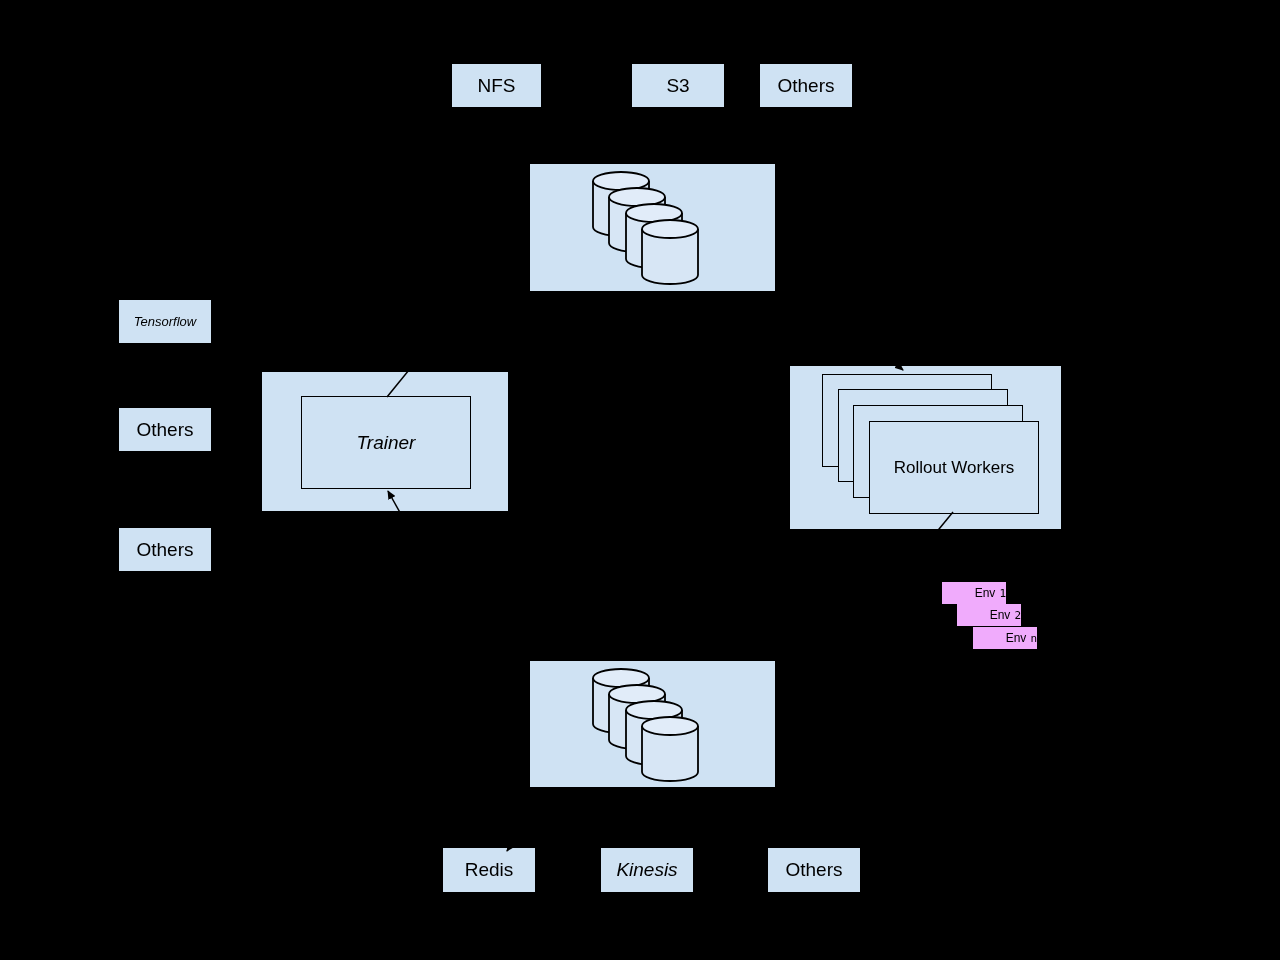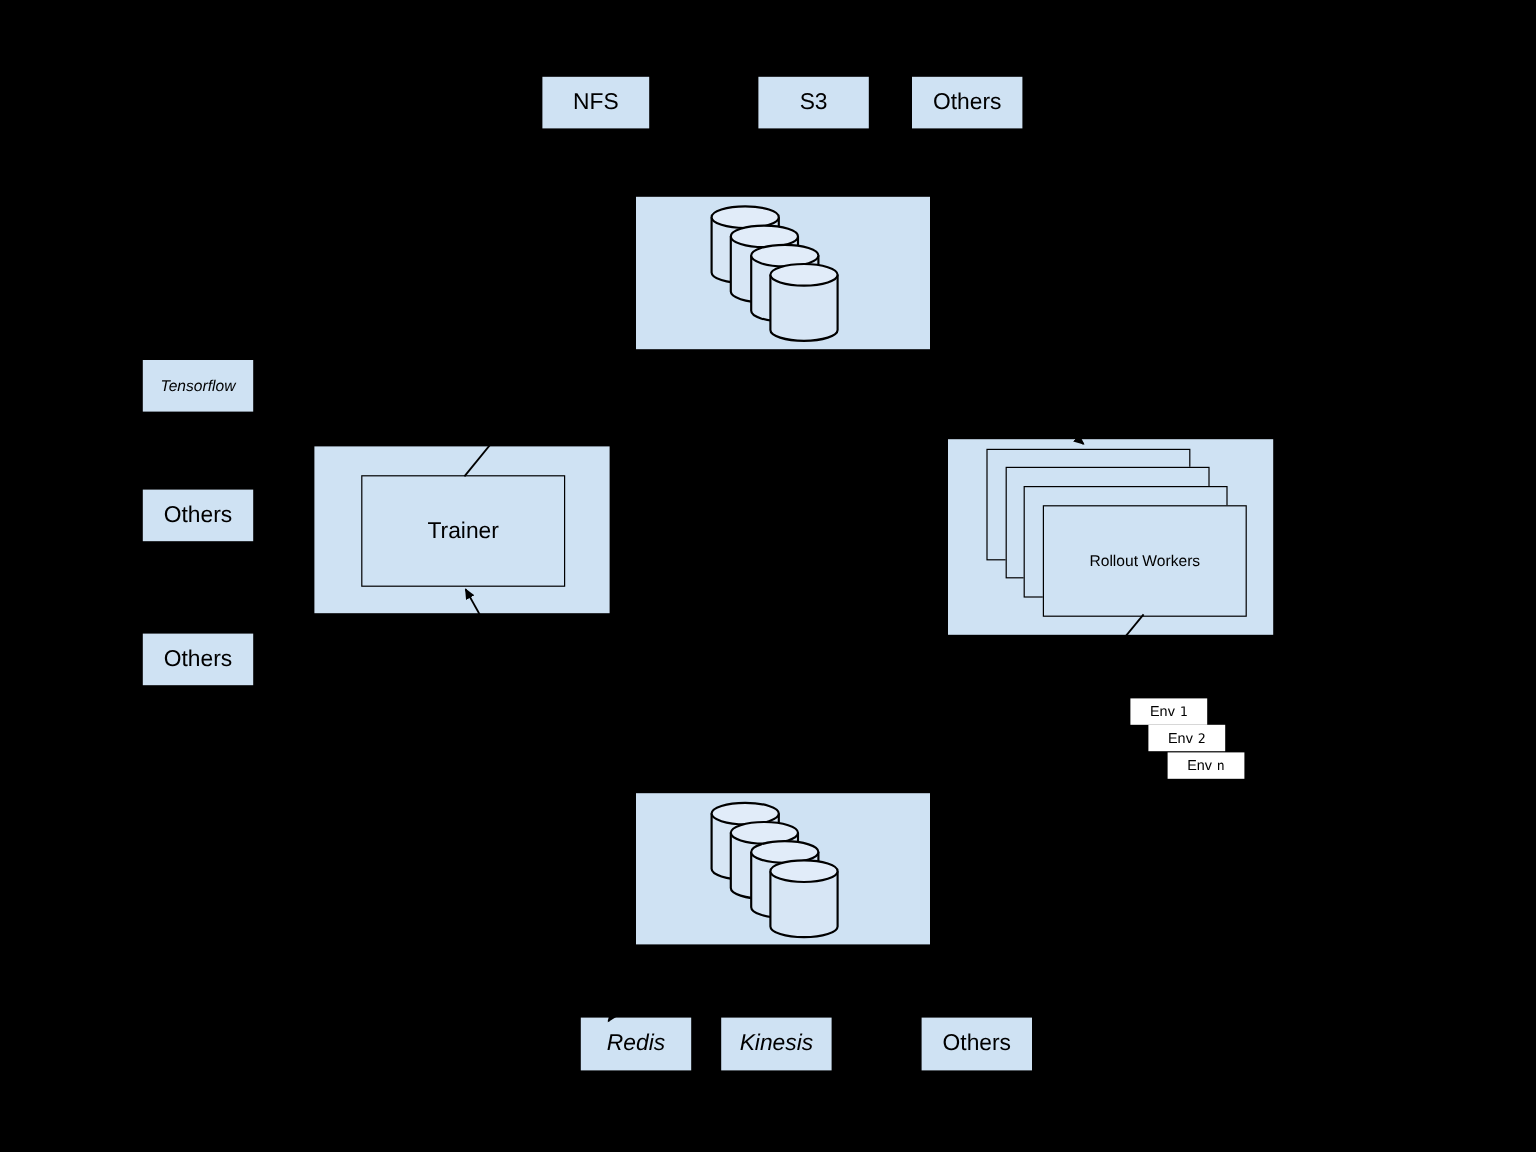--- a/index.html
+++ b/index.html
@@ -19,27 +19,27 @@
     position:absolute;border:1.5px solid #000;background:#cfe2f3;
     display:flex;align-items:center;justify-content:center;
     font-size:19px;color:#000;
   }
 
   
   .stack-rect{
     position:absolute;border:1.5px solid #000;background:#cfe2f3;
     width:168px;height:91px;
     display:flex;align-items:center;justify-content:center;
-    font-size:13px;color:#000;
+    font-size:17px;color:#000;
   }
 
   
   .env-chip{
-    position:absolute;background:#ffffff;color:#000;
-    display:flex;align-items:center;justify-content:center;
+    position:absolute;background:#f0abfc;color:#000;
+    display:flex;align-items:center;justify-content:flex-end;
     font-size:12px;width:64px;height:22px;
   }
   .env-chip .sub{
     font-family:"DejaVu Sans Mono", monospace;
     font-size:11px;margin-left:4px;
   }
 
   .cyl-svg{position:absolute;left:0;top:0;}
 
   #arrow-overlay{
@@ -76,21 +76,21 @@
           <ellipse cx="140" cy="65" rx="28" ry="9" fill="#e1ecf9"></ellipse>
         </g>
       </g>
     </svg>
   </div>
 
   <div class="labelbox small" style="left:119px;top:300px;width:92px;height:43px;">Tensorflow</div>
   <div class="labelbox" style="left:119px;top:408px;width:92px;height:43px;">Others</div>
   <div class="labelbox" style="left:119px;top:528px;width:92px;height:43px;">Others</div>
 
-  <div class="panel" style="left:262px;top:372px;width:246px;height:139px;">
+  <div class="panel" style="left:262px;top:372px;width:246px;height:139px;font-style:italic;">
     <div class="inner-rect" style="left:39px;top:24px;width:168px;height:91px;">Trainer</div>
   </div>
 
   <div class="panel" style="left:790px;top:366px;width:271px;height:163px;">
     <div class="stack-rect" style="left:32px;top:8px;"></div>
     <div class="stack-rect" style="left:48px;top:23px;"></div>
     <div class="stack-rect" style="left:63px;top:39px;"></div>
     <div class="stack-rect" style="left:79px;top:55px;">Rollout Workers</div>
   </div>
 
@@ -123,21 +123,21 @@
           <ellipse cx="124" cy="49" rx="28" ry="9" fill="#e1ecf9"></ellipse>
         </g>
         <g>
           <path d="M112,65 L112,111 A28,9 0 0 0 168,111 L168,65" fill="#d7e6f5"></path>
           <ellipse cx="140" cy="65" rx="28" ry="9" fill="#e1ecf9"></ellipse>
         </g>
       </g>
     </svg>
   </div>
 
-  <div class="labelbox" style="left:484px;top:848px;width:92px;height:44px;font-style:italic;">Redis</div>
+  <div class="labelbox" style="left:443px;top:848px;width:92px;height:44px;">Redis</div>
   <div class="labelbox" style="left:601px;top:848px;width:92px;height:44px;font-style:italic;">Kinesis</div>
   <div class="labelbox" style="left:768px;top:848px;width:92px;height:44px;">Others</div>
 
   <svg id="arrow-overlay" viewBox="0 0 1280 960">
     <defs>
       <marker id="ah" markerWidth="10" markerHeight="8" refX="8" refY="4" orient="auto" markerUnits="userSpaceOnUse">
         <path d="M0,0 L9,4 L0,8 Z" fill="#000"></path>
       </marker>
     </defs>
     <g stroke="#000" stroke-width="1.5" fill="none">

